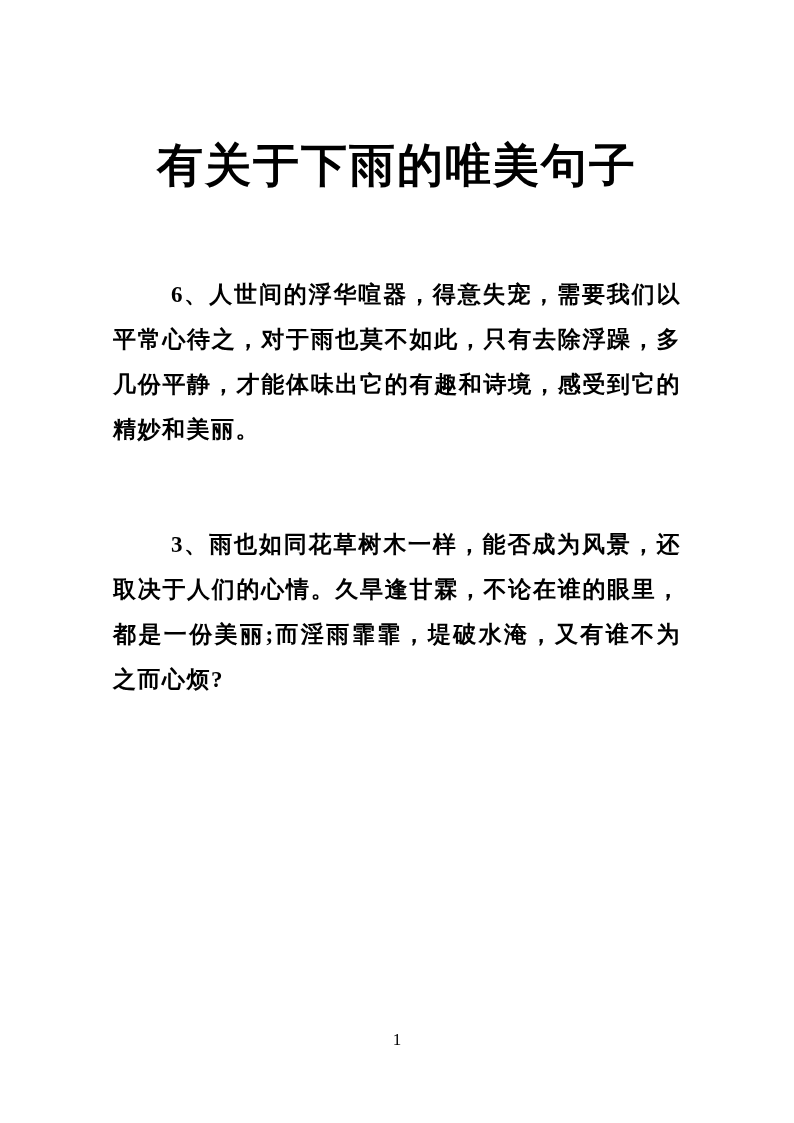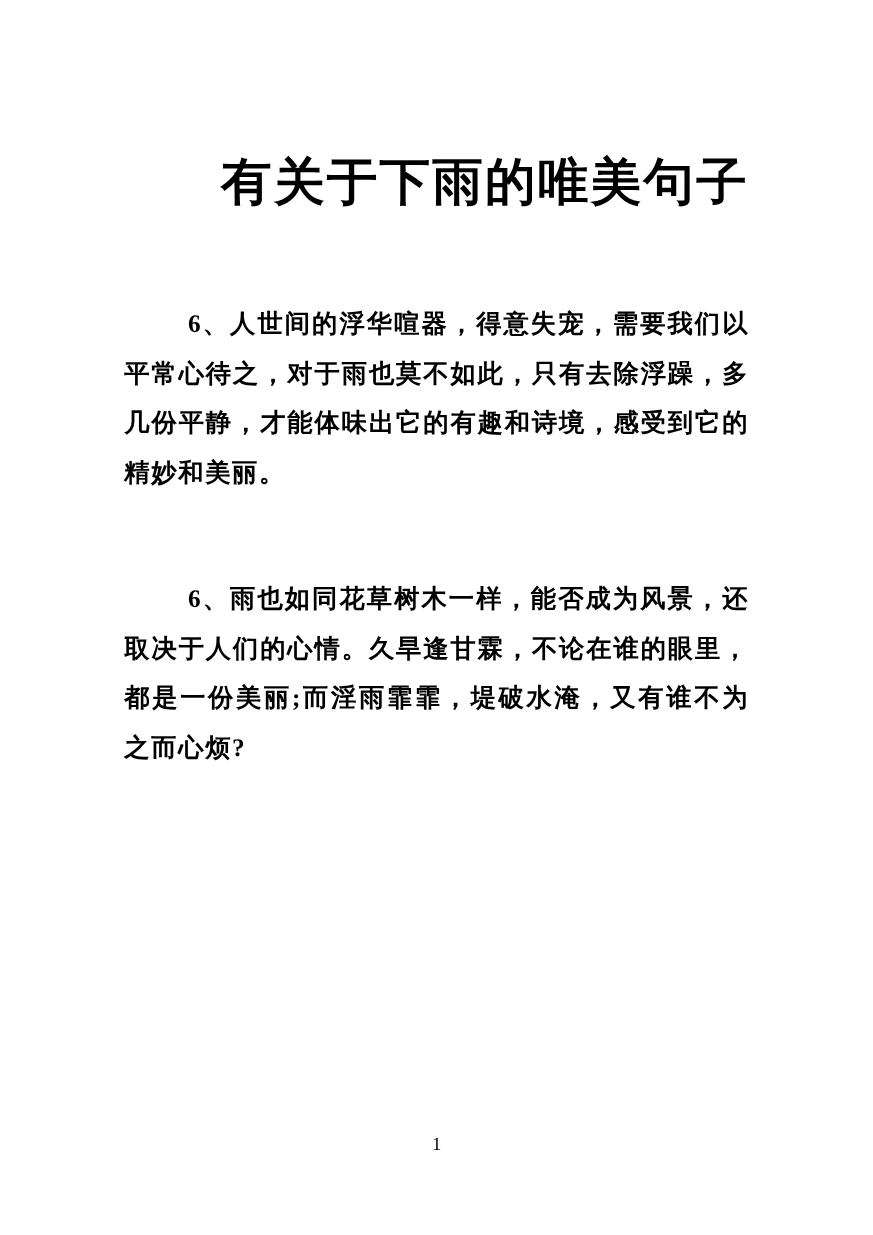--- a/index.html
+++ b/index.html
@@ -19,21 +19,21 @@
   }
   .content {
     padding: 0 113px;
   }
   .doc-title {
     margin: 0;
     padding-top: 130px;
     font-size: 46px;
     line-height: 72px;
     font-weight: bold;
-    text-align: right;
+    text-align: center;
     letter-spacing: 2px;
     white-space: nowrap;
   }
   .body-para {
     margin: 0;
     font-size: 23px;
     line-height: 45px;
     font-weight: bold;
     letter-spacing: 1.5px;
     text-align: justify;
@@ -56,17 +56,17 @@
 </head>
 <body>
 
 <div class="page">
   <div class="content">
     <h1 class="doc-title">有关于下雨的唯美句子</h1>
 
 
     <p class="body-para para-2">6、人世间的浮华喧器，得意失宠，需要我们以平常心待之，对于雨也莫不如此，只有去除浮躁，多几份平静，才能体味出它的有趣和诗境，感受到它的精妙和美丽。</p>
 
-    <p class="body-para para-3">6、雨也如同花草树木一样，能否成为风景，还取决于人们的心情。久旱逢甘霖，不论在谁的眼里，都是一份美丽;而淫雨霏霏，堤破水淹，又有谁不为之而心烦?</p>
+    <p class="body-para para-3">3、雨也如同花草树木一样，能否成为风景，还取决于人们的心情。久旱逢甘霖，不论在谁的眼里，都是一份美丽;而淫雨霏霏，堤破水淹，又有谁不为之而心烦?</p>
   </div>
 
   <div class="page-footer">1</div>
 </div>
 
 </body></html>

